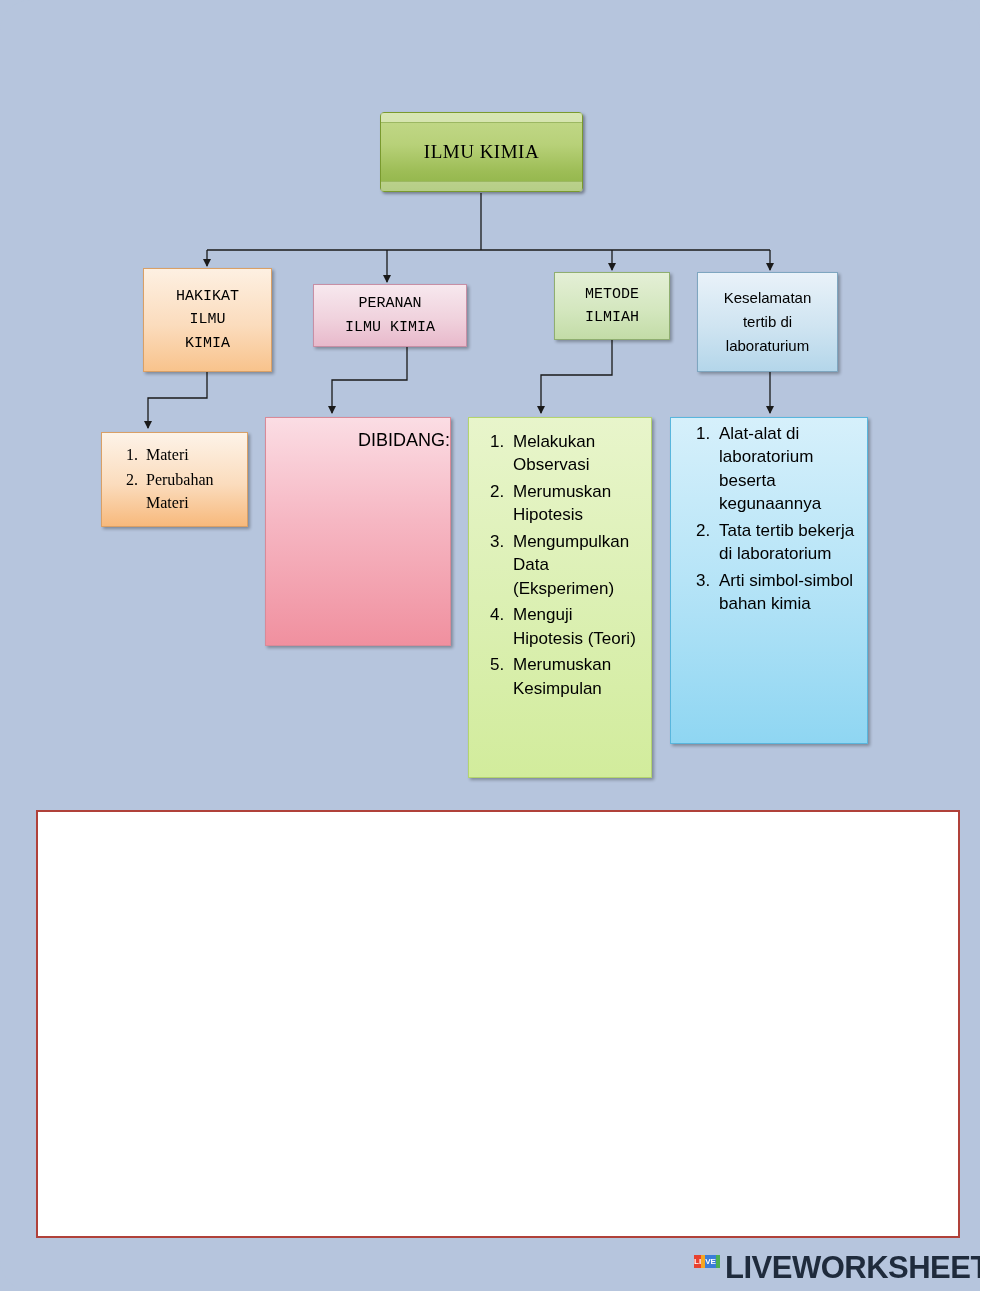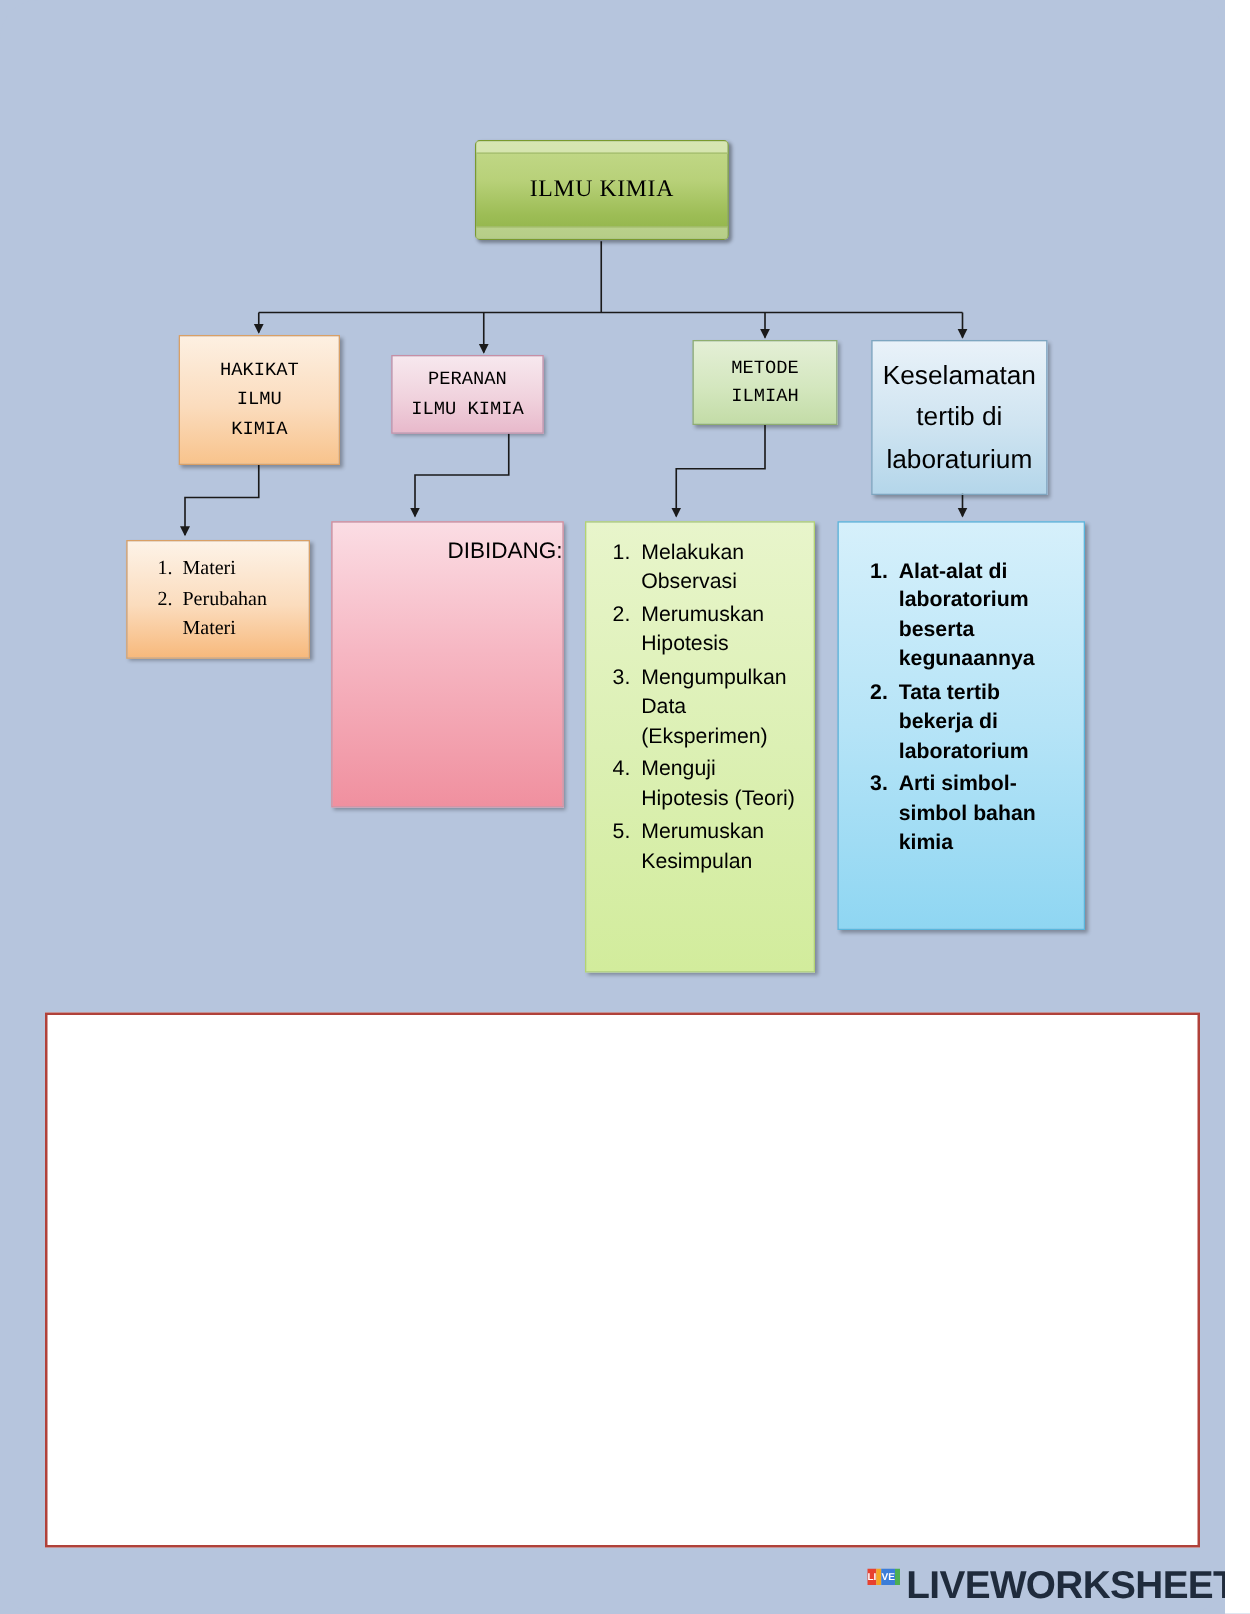--- a/index.html
+++ b/index.html
@@ -79,37 +79,37 @@
   }
   #node-hakikat {
     left: 143px; top: 268px;
     width: 129px; height: 104px;
     border: 1px solid #d9a066;
     background: linear-gradient(to bottom, #fdf0e2 0%, #fbdcbd 55%, #f8c38c 100%);
     align-items: center;
   }
   #node-peranan {
     left: 313px; top: 284px;
-    width: 122px; height: 63px;
+    width: 154px; height: 63px;
     border: 1px solid #c78fa5;
     background: linear-gradient(to bottom, #f7e8ee 0%, #f0d2dd 55%, #e8b9cb 100%);
   }
   #node-metode {
     left: 554px; top: 272px;
     width: 116px; height: 68px;
     border: 1px solid #8fae70;
     background: linear-gradient(to bottom, #e4efd6 0%, #d4e7bf 55%, #c3dca7 100%);
   }
   #node-keselamatan {
     left: 697px; top: 272px;
-    width: 141px; height: 124px;
+    width: 141px; height: 100px;
     border: 1px solid #7ea6c0;
     background: linear-gradient(to bottom, #e9f2f9 0%, #cfe4f1 55%, #b4d6ea 100%);
     font-family: "Liberation Sans", sans-serif;
-    font-size: 21px;
+    font-size: 15px;
     line-height: 1.6;
   }
 
   
   .l3 {
     position: absolute;
     box-sizing: border-box;
     box-shadow: 2px 2px 3px rgba(0,0,0,0.3);
   }
   #list-materi {
@@ -154,21 +154,21 @@
     margin-bottom: 2px;
     line-height: 1.38;
     padding-left: 4px;
   }
   #list-materi ol.numlist { padding: 10px 6px 6px 40px; }
   #list-materi ol.numlist li { line-height: 1.45; }
   #list-dibidang ol.numlist { padding: 4px 8px 8px 44px; }
   #list-dibidang ol.numlist li { margin-bottom: 9px; }
   #list-metode ol.numlist { padding: 12px 8px 8px 40px; }
   #list-metode ol.numlist li { margin-bottom: 3px; }
-  #list-keselamatan ol.numlist { padding: 27px 10px 8px 44px; font-weight: bold; }
+  #list-keselamatan ol.numlist { padding: 4px 10px 8px 44px; }
   #list-keselamatan ol.numlist li { margin-bottom: 3px; }
 
   .box-heading {
     font-family: "Liberation Sans", sans-serif;
     font-size: 18px;
     padding: 12px 0 0 14px;
     color: #000;
     text-align: right;
   }
 

